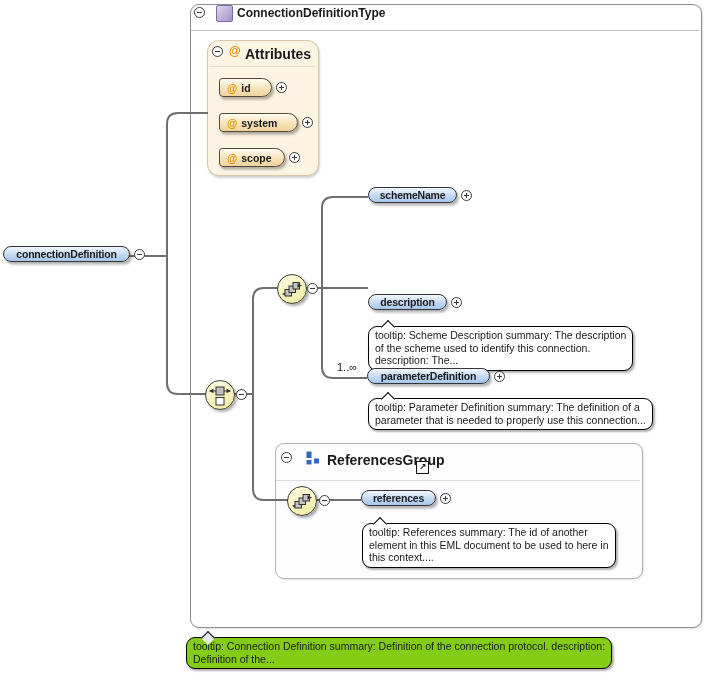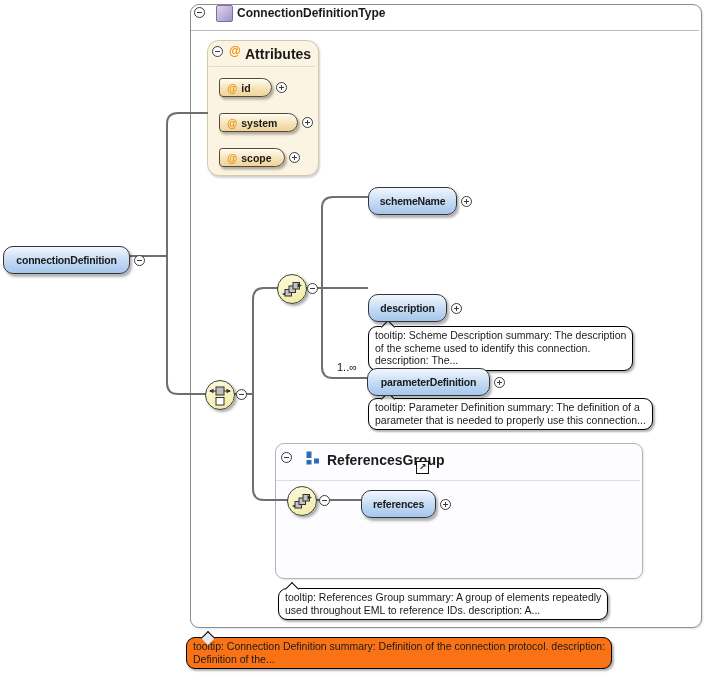--- a/index.html
+++ b/index.html
@@ -18,40 +18,40 @@
   #wires{position:absolute;left:0;top:0;z-index:3;pointer-events:none;}
   
   .circ{box-sizing:border-box;display:inline-block;width:11px;height:11px;flex:0 0 auto;
         border:1px solid #3c3c3c;border-radius:50%;background:#fff;position:relative;}
   .circ.abs{position:absolute;z-index:6;}
   .circ::after{content:"";position:absolute;left:2px;right:2px;top:50%;margin-top:-0.5px;height:1px;background:#3c3c3c;}
   .circ.plus::before{content:"";position:absolute;top:2px;bottom:2px;left:50%;margin-left:-0.5px;width:1px;background:#3c3c3c;}
   
   .row{position:absolute;display:flex;align-items:center;gap:4px;z-index:6;}
   
-  .ebadge{box-sizing:border-box;height:28px;padding:0 5px;display:flex;align-items:center;justify-content:center;
+  .ebadge{box-sizing:border-box;height:16px;padding:0 5px;display:flex;align-items:center;justify-content:center;
           border:1.5px solid #33343a;border-radius:10px;font-weight:bold;font-size:10.5px;letter-spacing:-0.2px;
           background:linear-gradient(#f2f7fd 0%,#c3daf4 55%,#a5c6ec 100%);
           box-shadow:2px 2.5px 2.5px rgba(0,0,0,0.30);white-space:nowrap;}
   .abadge{box-sizing:border-box;height:19px;padding:0 12px 0 7px;display:flex;align-items:center;gap:4px;
           border:1.5px solid #57493a;border-radius:4px 12px 12px 5px;font-weight:bold;font-size:10.5px;
           background:linear-gradient(#fffdf4 0%,#f6e3b8 55%,#efd49c 100%);
           box-shadow:2px 2.5px 2.5px rgba(0,0,0,0.30);white-space:nowrap;}
   .at{color:#e8920a;font-weight:bold;}
   
   .compositor{position:absolute;width:28px;height:28px;border:1px solid #3f3f33;border-radius:50%;
               background:linear-gradient(160deg,#fcfbdf,#f1eba3);box-shadow:2px 2px 3px rgba(0,0,0,0.35);
               display:flex;align-items:center;justify-content:center;z-index:5;}
   
   .tip{position:absolute;background:#fff;border:1px solid #000;border-radius:9px;padding:2px 6px 3px;
        font-size:10.5px;line-height:12.5px;box-shadow:1.5px 2px 2px rgba(0,0,0,0.30);z-index:5;width:max-content;max-width:520px;}
   .tip .tail{position:absolute;top:-5px;width:9px;height:9px;background:#fff;
              border-left:1px solid #000;border-top:1px solid #000;transform:rotate(45deg);}
   .tip-text{display:block;white-space:pre-line;}
-  .tip.purple{background:#f97316;border-radius:9px;}
+  .tip.purple{background:#84cc16;border-radius:9px;}
   .tip.purple .tail{background:#e8e6f2;}
   
   .typetitle{position:absolute;left:237px;top:6px;font-weight:bold;font-size:12px;z-index:4;}
   .typeicon{position:absolute;left:216px;top:5px;width:15px;height:15px;border:1px solid #7c6bab;border-radius:2px;
             background:linear-gradient(135deg,#ded6ec,#a393c8);z-index:4;}
   .extlink{position:absolute;left:416px;top:461px;width:13px;height:13px;box-sizing:border-box;border:1.5px solid #111;
            background:#fff;display:flex;align-items:center;justify-content:center;
            font-size:9px;font-weight:bold;line-height:1;z-index:6;}
   .occ{position:absolute;left:337px;top:361px;font-size:11px;z-index:6;}
   .hlabel{position:absolute;font-weight:bold;font-size:14px;z-index:4;}
@@ -182,26 +182,27 @@
       <rect x="11" y="3.5" width="6.5" height="6.5" fill="#c4c4c4" stroke="#333"></rect>
       <path d="M20 6.5 L15.5 4.3 L15.5 8.7 Z" fill="#333"></path>
     </svg>
   </div>
   <span class="circ abs" style="left:319px;top:495px;"></span>
 
   <div class="row" style="left:361px;top:490px;">
     <span class="ebadge" style="min-width:75px;">references</span>
     <span class="circ plus"></span>
   </div>
-
-  <div class="tip" style="left:278px;top:588px;">
-    <i class="tail" style="left:8px;"></i>
-    <span class="tip-text">tooltip: References Group summary: A group of elements repeatedly
-used throughout EML to reference IDs. description: A...</span>
-  </div>
+  <div class="tip" style="left:362px;top:523px;">
+    <i class="tail" style="left:12px;"></i>
+    <span class="tip-text">tooltip: References summary: The id of another
+element in this EML document to be used to here in
+this context....</span>
+  </div>
+
 
   <div class="tip purple" style="left:186px;top:637px;">
     <i class="tail" style="left:16px;"></i>
     <span class="tip-text">tooltip: Connection Definition summary: Definition of the connection protocol. description:
 Definition of the...</span>
   </div>
 
 </div>
 
 </body></html>

